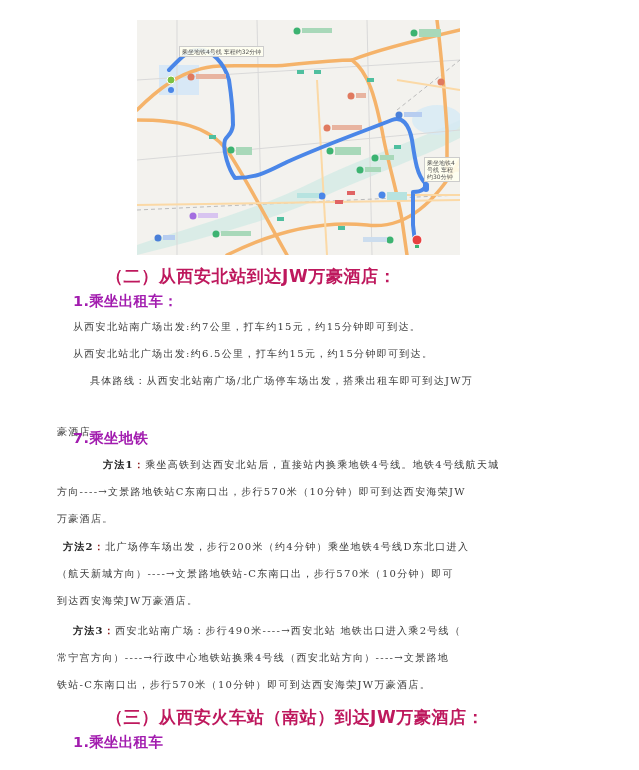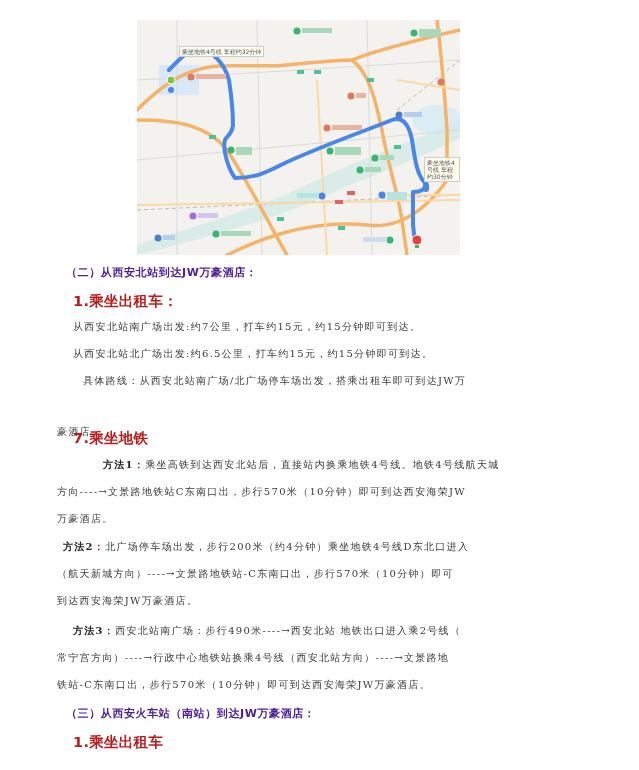--- a/index.html
+++ b/index.html
@@ -3,22 +3,22 @@
 <meta charset="utf-8">
 <style>
   html, body { margin: 0; padding: 0; background: #ffffff; }
   body { width: 639px; height: 770px; position: relative; overflow: hidden;
          font-family: "DejaVu Serif", "Liberation Serif", serif; color: #333; }
   .map { position: absolute; left: 137px; top: 20px; width: 323px; height: 235px;
          background: #f3f2ee; overflow: hidden; }
   .map svg { position: absolute; left: 0; top: 0; }
   .text { position: absolute; left: 0; top: 0; width: 639px; }
   .line { position: absolute; white-space: nowrap; font-size: 10px; letter-spacing: 1.3px; color: #3a3a3a; }
-  .h2 { font-family: "DejaVu Sans", "Liberation Sans", sans-serif; font-weight: bold; font-size: 11px; color: #4c1d95; letter-spacing: 0.6px; }
-  .h3 { font-family: "DejaVu Sans", "Liberation Sans", sans-serif; font-weight: bold; font-size: 14.5px; color: #b91c1c; letter-spacing: 0.3px; }
+  .h2 { font-family: "DejaVu Sans", "Liberation Sans", sans-serif; font-weight: bold; font-size: 17px; color: #be185d; letter-spacing: 0.6px; margin-left: 40px; }
+  .h3 { font-family: "DejaVu Sans", "Liberation Sans", sans-serif; font-weight: bold; font-size: 14.5px; color: #a21caf; letter-spacing: 0.3px; }
   .method { font-weight: bold; color: #222; }
   .method .colon { color: #8b1a1a; }
   .map-label { position: absolute; font-size: 6px; line-height: 7px; color: #555;
                background: rgba(255,255,240,0.9); border: 1px solid #ccc; padding: 1px 2px;
                font-family: "DejaVu Sans", sans-serif; white-space: nowrap; }
 </style>
 </head>
 <body>
 
 <div class="map">
@@ -115,21 +115,21 @@
   <div class="map-label" style="left:42px; top:26px;">乘坐地铁4号线 车程约32分钟</div>
   <div class="map-label" style="left:287px; top:137px; width:30px; white-space:normal;">乘坐地铁4号线 车程约30分钟</div>
 </div>
 
 <div class="text">
   <div class="line h2" style="left:66px; top:265px;">（二）从西安北站到达JW万豪酒店：</div>
   <div class="line h3" style="left:73px; top:292px;">1.乘坐出租车：</div>
 
   <div class="line" style="left:73px; top:320px;">从西安北站南广场出发:约7公里，打车约15元，约15分钟即可到达。</div>
   <div class="line" style="left:73px; top:347px;">从西安北站北广场出发:约6.5公里，打车约15元，约15分钟即可到达。</div>
-  <div class="line" style="left:83px; top:374px;text-align:center;">具体路线：从西安北站南广场/北广场停车场出发，搭乘出租车即可到达JW万</div>
+  <div class="line" style="left:90px; top:374px;text-align:center;">具体路线：从西安北站南广场/北广场停车场出发，搭乘出租车即可到达JW万</div>
   <div class="line" style="left:57px; top:401px;margin-top:24px;">豪酒店。</div>
 
   <div class="line h3" style="left:73px; top:429px;">7.乘坐地铁</div>
 
   <div class="line" style="left:63px; top:458px;margin-left:40px;">
     <span class="method"><span>方法1</span><span class="colon">：</span></span><span>乘坐高铁到达西安北站后，直接站内换乘地铁4号线。地铁4号线航天城</span>
   </div>
   <div class="line" style="left:57px; top:485px;">方向----→文景路地铁站C东南口出，步行570米（10分钟）即可到达西安海荣JW</div>
   <div class="line" style="left:57px; top:512px;">万豪酒店。</div>
 

